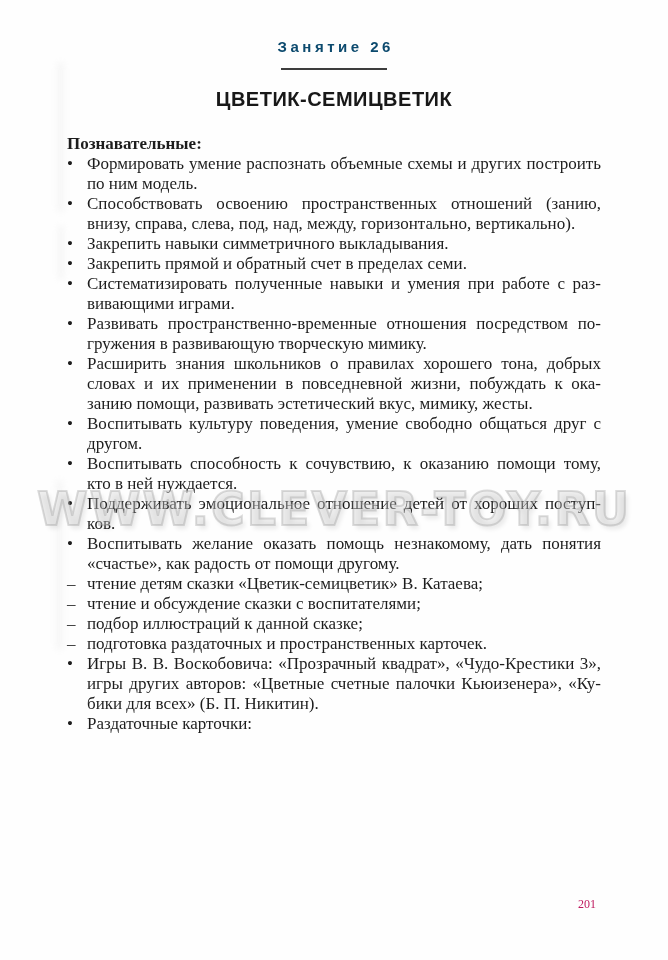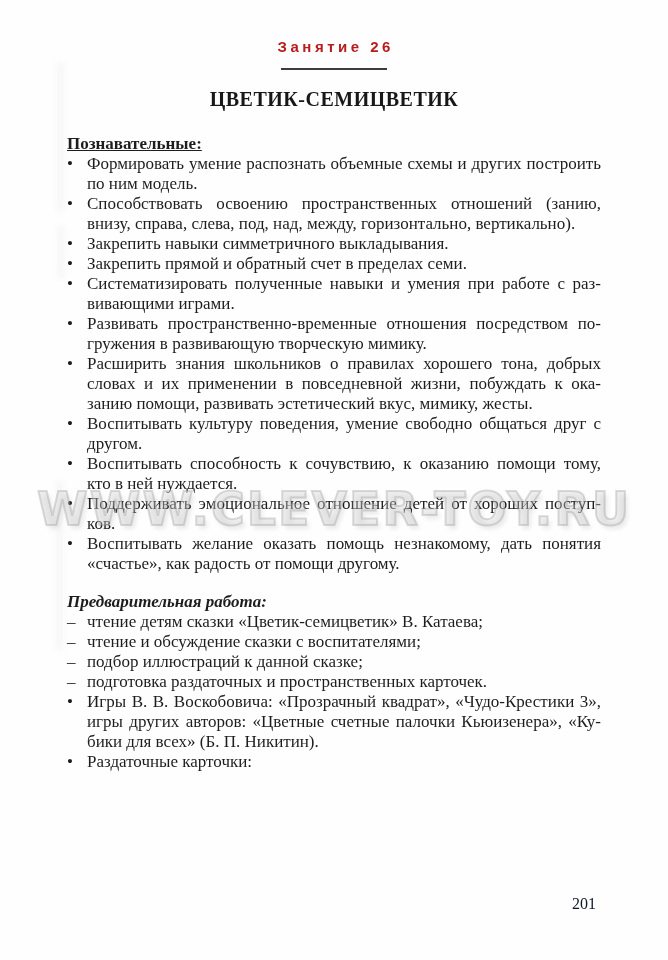--- a/index.html
+++ b/index.html
@@ -22,54 +22,53 @@
   }
 
   .lesson-label {
     text-align:center;
     font-family:"Liberation Sans", sans-serif;
     font-weight:bold;
     font-size:15px;
     line-height:18px;
     letter-spacing:3.5px;
     text-indent:3.5px;
-    color:#b91c1c;
+    color:#0c4a6e;
   }
 
   .divider {
     width:106px; height:2px;
     background:#3d3d3d;
     margin:12px auto 0;
   }
 
   .doc-title {
     margin-top:17px;
     text-align:center;
-    font-family:Liberation Serif, serif;
+    font-family:Liberation Sans, sans-serif;
     font-weight:bold;
     font-size:20px;
     line-height:24px;
     letter-spacing:0.5px;
     color:#181818;
   }
 
   .body {
     margin-top:23px;
     font-size:17px;
     line-height:20px;
     text-align:justify;
   }
 
   .h-italic {
     font-weight:bold;
     font-style:italic;
   }
   .h-bold {
     font-weight:bold;
-    text-decoration:underline;
   }
   .section-gap { margin-top:18px; }
 
   .li { display:flex; }
   .li .marker {
     flex:0 0 20px;
     text-align:left;
   }
   .li .txt {
     flex:1;
@@ -92,23 +91,23 @@
     -webkit-text-stroke:2px rgba(150,150,150,0.33);
     text-shadow:3px 4px 4px rgba(0,0,0,0.08);
     pointer-events:none;
     z-index:5;
   }
 
   .page-number {
     position:absolute;
     top:894px;
     right:72px;
-    font-size:16px;
+    font-size:12px;
     line-height:20px;
-    color:#0f172a;
+    color:#be185d;
   }
 
   .artifact {
     position:absolute;
     background:#b0b0b0;
     opacity:0.10;
     filter:blur(3px);
     border-radius:4px;
     pointer-events:none;
   }
@@ -177,21 +176,20 @@
       </div>
       <div class="li">
         <span class="marker">•</span>
         <span class="txt">Поддерживать эмоциональное отношение детей от хороших поступ­ков.</span>
       </div>
       <div class="li">
         <span class="marker">•</span>
         <span class="txt">Воспитывать желание оказать помощь незнакомому, дать понятия «счастье», как радость от помощи другому.</span>
       </div>
 
-      <div class="h-italic section-gap">Предварительная работа:</div>
       <div class="li">
         <span class="marker">–</span>
         <span class="txt">чтение детям сказки «Цветик-семицветик» В. Катаева;</span>
       </div>
       <div class="li">
         <span class="marker">–</span>
         <span class="txt">чтение и обсуждение сказки с воспитателями;</span>
       </div>
       <div class="li">
         <span class="marker">–</span>

